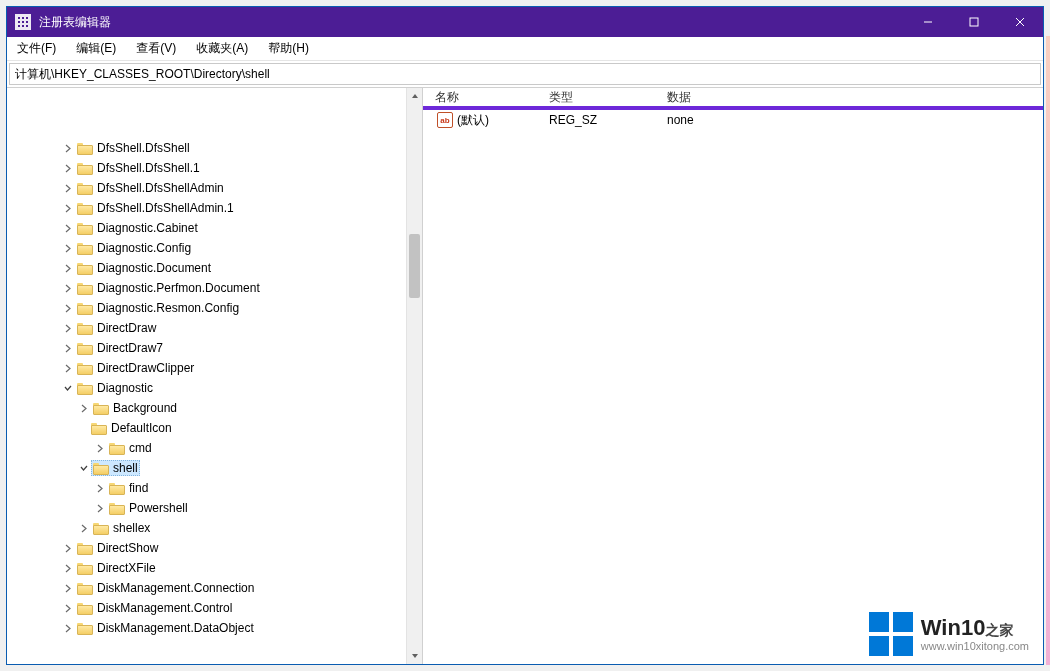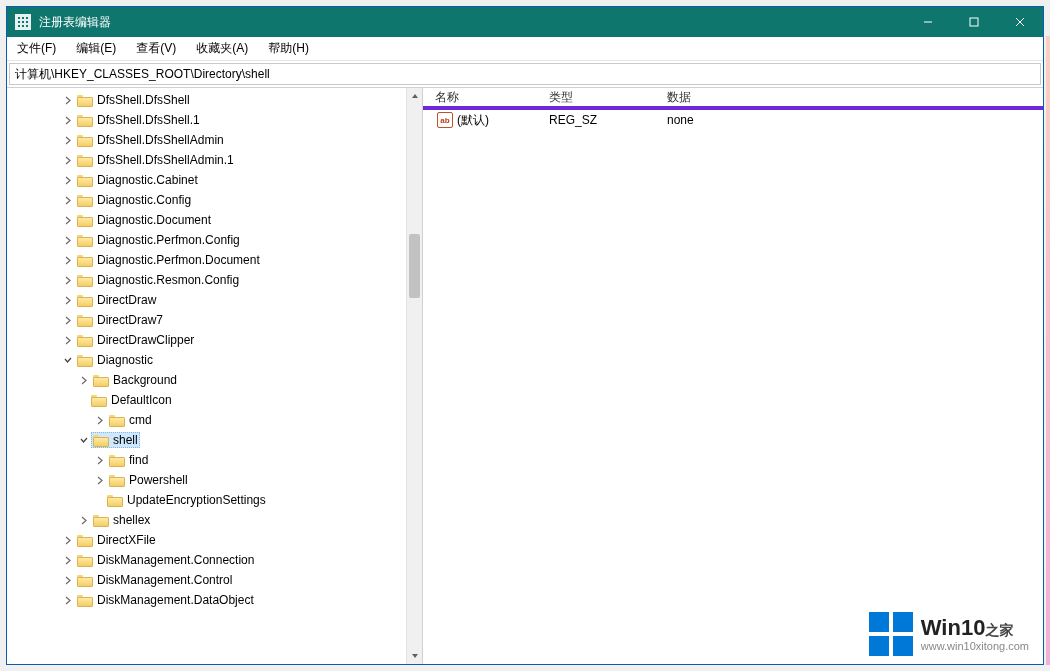--- a/index.html
+++ b/index.html
@@ -1,35 +1,35 @@
 <!DOCTYPE html>
 <html><head>
 <meta charset="utf-8">
 <style>
 * { margin: 0; padding: 0; box-sizing: border-box; font-family: "Microsoft YaHei", "Segoe UI", sans-serif; }
 body { background: #f0f0f0; width: 1050px; height: 671px; overflow: hidden; position: relative; }
 
 .window { position: absolute; top: 6px; left: 6px; right: 6px; bottom: 6px; background: #fff; border: 1px solid #0a5cb1; display: flex; flex-direction: column; }
 
-.titlebar { height: 30px; background: #0f766e; display: flex; align-items: center; color: #fff; font-size: 12px; }
+.titlebar { height: 30px; background: #4c1d95; display: flex; align-items: center; color: #fff; font-size: 12px; }
 .titlebar .app-icon { width: 16px; height: 16px; margin: 0 8px; background: repeating-linear-gradient(90deg,#fff 0 2px,transparent 2px 4px),repeating-linear-gradient(0deg,#fff 0 2px,transparent 2px 4px); opacity:.9; border:1px solid rgba(255,255,255,.7); }
 .titlebar .title { flex: 1; }
 .titlebar .win-btn { width: 46px; height: 30px; display: flex; align-items: center; justify-content: center; }
 .titlebar svg { stroke: #fff; stroke-width: 1; fill: none; }
 
 .menubar { height: 24px; background: #fff; display: flex; align-items: center; border-bottom: 1px solid #e5e5e5; font-size: 12px; }
 .menubar .menu-item { padding: 3px 10px; cursor: default; }
 
 .addressbar { height: 22px; border: 1px solid #c9c9c9; margin: 2px 2px; font-size: 12px; display: flex; align-items: center; padding: 0 5px; background:#fff; }
 
 .body { flex: 1; display: flex; border-top: 1px solid #d0d0d0; min-height:0; }
 
 .tree-pane { width: 416px; border-right: 1px solid #d0d0d0; position: relative; overflow: hidden; background:#fff; }
 .tree-scroll { position: absolute; top:0; left:0; right:16px; bottom:0; overflow: hidden; }
-.tree { font-size: 12px; padding: 2px 0; }
+.tree { font-size: 12px; padding: 2px 0; margin-top: 48px; }
 .tree-row { display: flex; align-items: center; height: 20px; white-space: nowrap; }
 .tree-row.selected .label-wrap { background: #cde8ff; border:1px dotted #86b7e0; padding:0 1px; }
 .label-wrap { display:inline-flex; align-items:center; padding:0 2px; }
 .expander { width: 12px; height: 12px; display: inline-flex; align-items:center; justify-content:center; margin-right: 2px; color:#6a6a6a; }
 .expander svg { width:9px; height:9px; }
 .spacer { display:inline-block; width:12px; }
 .folder-icon { width: 16px; height: 14px; margin-right: 4px; position: relative; }
 .folder-icon::before { content:""; position:absolute; left:0; top:2px; width:6px; height:3px; background:#f7d774; border-radius:1px 1px 0 0; }
 .folder-icon::after { content:""; position:absolute; left:0; top:4px; width:16px; height:10px; background:linear-gradient(#ffe9a3,#f4ce65); border-radius:1px; border:1px solid #d8b456; box-sizing:border-box;}
 .tree-row .indent { display:inline-block; }
@@ -189,32 +189,20 @@
             </div>
             <div class="tree-row">
               <span class="indent" style="width:54px"></span>
               <span class="expander">
                 <svg viewBox="0 0 9 9">
                   <polyline points="3,1 7,4.5 3,8" fill="none" stroke="#6a6a6a" stroke-width="1.2"></polyline>
                 </svg>
               </span>
               <span class="label-wrap">
                 <span class="folder-icon"></span>
-                <span>Diagnostic.Perfmon.Config</span>
-              </span>
-            </div>
-            <div class="tree-row">
-              <span class="indent" style="width:54px"></span>
-              <span class="expander">
-                <svg viewBox="0 0 9 9">
-                  <polyline points="3,1 7,4.5 3,8" fill="none" stroke="#6a6a6a" stroke-width="1.2"></polyline>
-                </svg>
-              </span>
-              <span class="label-wrap">
-                <span class="folder-icon"></span>
                 <span>Diagnostic.Perfmon.Document</span>
               </span>
             </div>
             <div class="tree-row">
               <span class="indent" style="width:54px"></span>
               <span class="expander">
                 <svg viewBox="0 0 9 9">
                   <polyline points="3,1 7,4.5 3,8" fill="none" stroke="#6a6a6a" stroke-width="1.2"></polyline>
                 </svg>
               </span>
@@ -333,37 +321,41 @@
                 <svg viewBox="0 0 9 9">
                   <polyline points="3,1 7,4.5 3,8" fill="none" stroke="#6a6a6a" stroke-width="1.2"></polyline>
                 </svg>
               </span>
               <span class="label-wrap">
                 <span class="folder-icon"></span>
                 <span>Powershell</span>
               </span>
             </div>
             <div class="tree-row">
-              <span class="indent" style="width:86px"></span>
-              <span class="spacer"></span>
-              <span class="label-wrap">
-                <span class="folder-icon"></span>
-                <span>UpdateEncryptionSettings</span>
-              </span>
-            </div>
-            <div class="tree-row">
               <span class="indent" style="width:70px"></span>
               <span class="expander">
                 <svg viewBox="0 0 9 9">
                   <polyline points="3,1 7,4.5 3,8" fill="none" stroke="#6a6a6a" stroke-width="1.2"></polyline>
                 </svg>
               </span>
               <span class="label-wrap">
                 <span class="folder-icon"></span>
                 <span>shellex</span>
+              </span>
+            </div>
+            <div class="tree-row">
+              <span class="indent" style="width:54px"></span>
+              <span class="expander">
+                <svg viewBox="0 0 9 9">
+                  <polyline points="3,1 7,4.5 3,8" fill="none" stroke="#6a6a6a" stroke-width="1.2"></polyline>
+                </svg>
+              </span>
+              <span class="label-wrap">
+                <span class="folder-icon"></span>
+                <span>DirectShow</span>
               </span>
             </div>
             <div class="tree-row">
               <span class="indent" style="width:54px"></span>
               <span class="expander">
                 <svg viewBox="0 0 9 9">
                   <polyline points="3,1 7,4.5 3,8" fill="none" stroke="#6a6a6a" stroke-width="1.2"></polyline>
                 </svg>
               </span>
               <span class="label-wrap">

